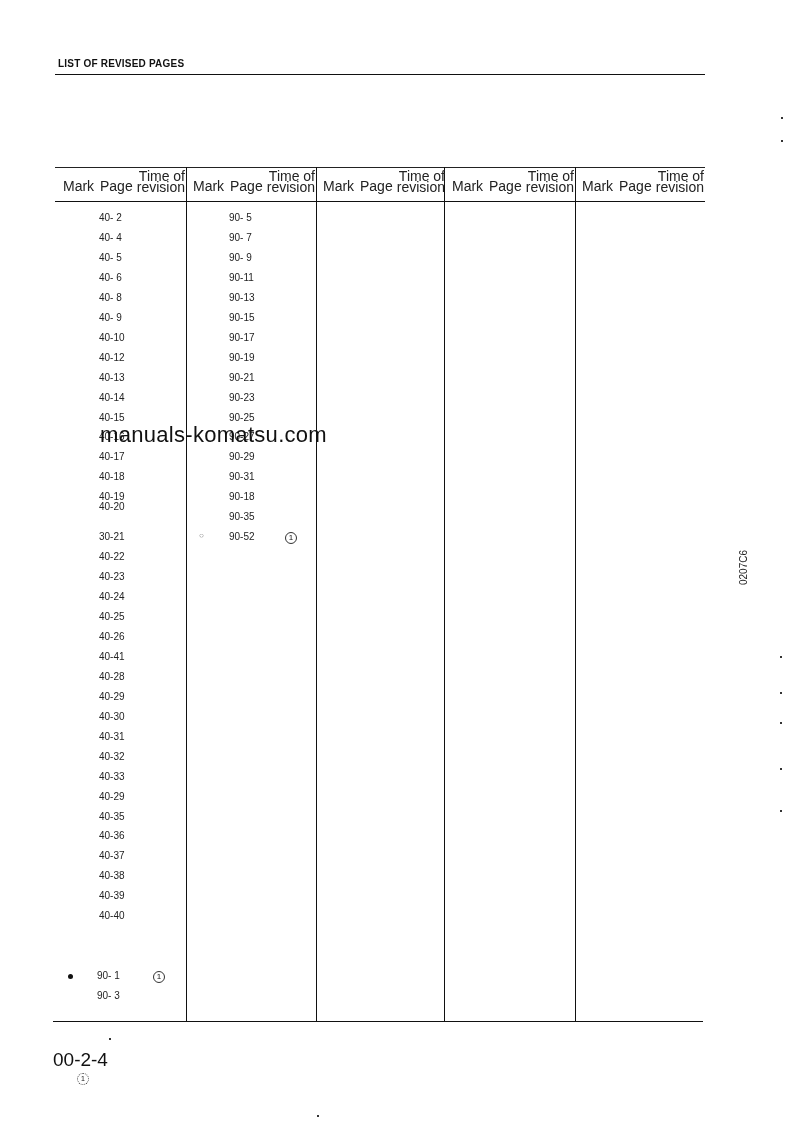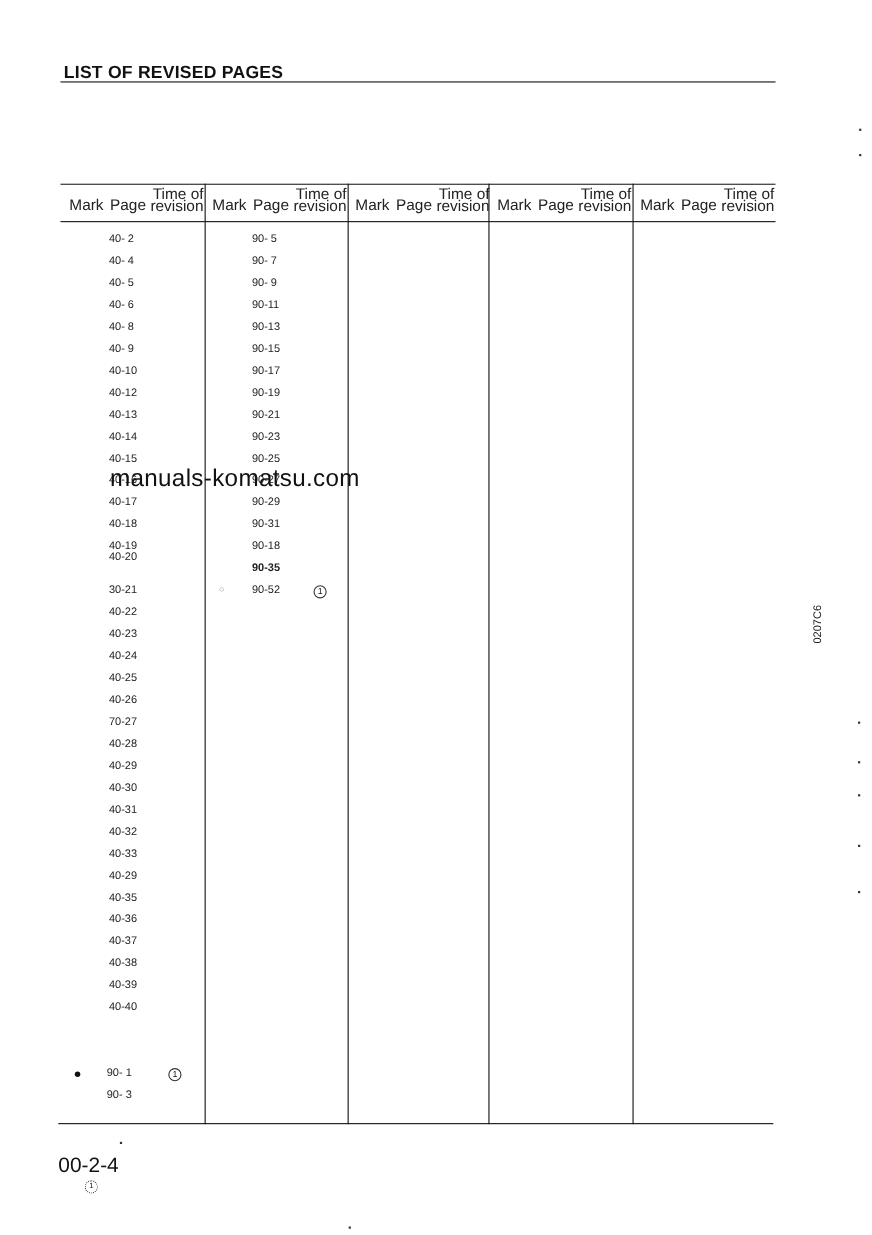--- a/index.html
+++ b/index.html
@@ -2,21 +2,21 @@
 <html><head>
   <meta charset="utf-8">
   <style>
     html, body { margin: 0; padding: 0; background: #ffffff; }
     body {
       width: 793px; height: 1123px; position: relative; overflow: hidden;
       font-family: "Liberation Sans", sans-serif; color: #111;
     }
     .title {
       position: absolute; left: 58px; top: 58px;
-      font-size: 16px; font-weight: bold; letter-spacing: 0.2px;
+      font-size: 10px; font-weight: bold; letter-spacing: 0.2px;
     }
     .title-rule {
       position: absolute; left: 55px; top: 74px; width: 650px; height: 0;
       border-top: 1.5px solid #111;
     }
     .table-top {
       position: absolute; left: 55px; top: 167px; width: 650px; height: 0;
       border-top: 1px solid #222;
     }
     .table-head-rule {
@@ -125,21 +125,21 @@
     <div class="cell" style="left: 99px; top: 451.4px;">40-17</div>
     <div class="cell" style="left: 99px; top: 471.35px;">40-18</div>
     <div class="cell" style="left: 99px; top: 491.3px;">40-19</div>
     <div class="cell" style="left: 99px; top: 501px;">40-20</div>
     <div class="cell" style="left: 99px; top: 531.2px;">30-21</div>
     <div class="cell" style="left: 99px; top: 551.15px;">40-22</div>
     <div class="cell" style="left: 99px; top: 571.1px;">40-23</div>
     <div class="cell" style="left: 99px; top: 591.05px;">40-24</div>
     <div class="cell" style="left: 99px; top: 611px;">40-25</div>
     <div class="cell" style="left: 99px; top: 630.95px;">40-26</div>
-    <div class="cell" style="left: 99px; top: 650.9px;">70-27</div>
+    <div class="cell" style="left: 99px; top: 650.9px;">40-41</div>
     <div class="cell" style="left: 99px; top: 670.85px;">40-28</div>
     <div class="cell" style="left: 99px; top: 690.8px;">40-29</div>
     <div class="cell" style="left: 99px; top: 710.75px;">40-30</div>
     <div class="cell" style="left: 99px; top: 730.7px;">40-31</div>
     <div class="cell" style="left: 99px; top: 750.65px;">40-32</div>
     <div class="cell" style="left: 99px; top: 770.6px;">40-33</div>
     <div class="cell" style="left: 99px; top: 790.55px;">40-29</div>
     <div class="cell" style="left: 99px; top: 810.5px;">40-35</div>
     <div class="cell" style="left: 99px; top: 830.45px;">40-36</div>
     <div class="cell" style="left: 99px; top: 850.4px;">40-37</div>
@@ -158,21 +158,21 @@
     <div class="cell" style="left: 229px; top: 311.75px;">90-15</div>
     <div class="cell" style="left: 229px; top: 331.7px;">90-17</div>
     <div class="cell" style="left: 229px; top: 351.65px;">90-19</div>
     <div class="cell" style="left: 229px; top: 371.6px;">90-21</div>
     <div class="cell" style="left: 229px; top: 391.55px;">90-23</div>
     <div class="cell" style="left: 229px; top: 411.5px;">90-25</div>
     <div class="cell" style="left: 229px; top: 431.45px;">90-27</div>
     <div class="cell" style="left: 229px; top: 451.4px;">90-29</div>
     <div class="cell" style="left: 229px; top: 471.35px;">90-31</div>
     <div class="cell" style="left: 229px; top: 491.3px;">90-18</div>
-    <div class="cell" style="left: 229px; top: 511.25px; font-weight: bold;">90-35</div>
+    <div class="cell" style="left: 229px; top: 511.25px;">90-35</div>
     <div class="cell" style="left: 229px; top: 531.2px;">90-52</div>
     <div class="cell" style="left: 199px; top: 531.2px; font-size: 8px; color: rgb(119, 119, 119);">○</div>
     <div class="circ" style="left: 285px; top: 532.2px;">1</div>
   </div>
 
 <div class="watermark">manuals-komatsu.com</div>
 
 <div class="page-num">00-2-4</div>
 <div class="page-rev">1</div>
 

